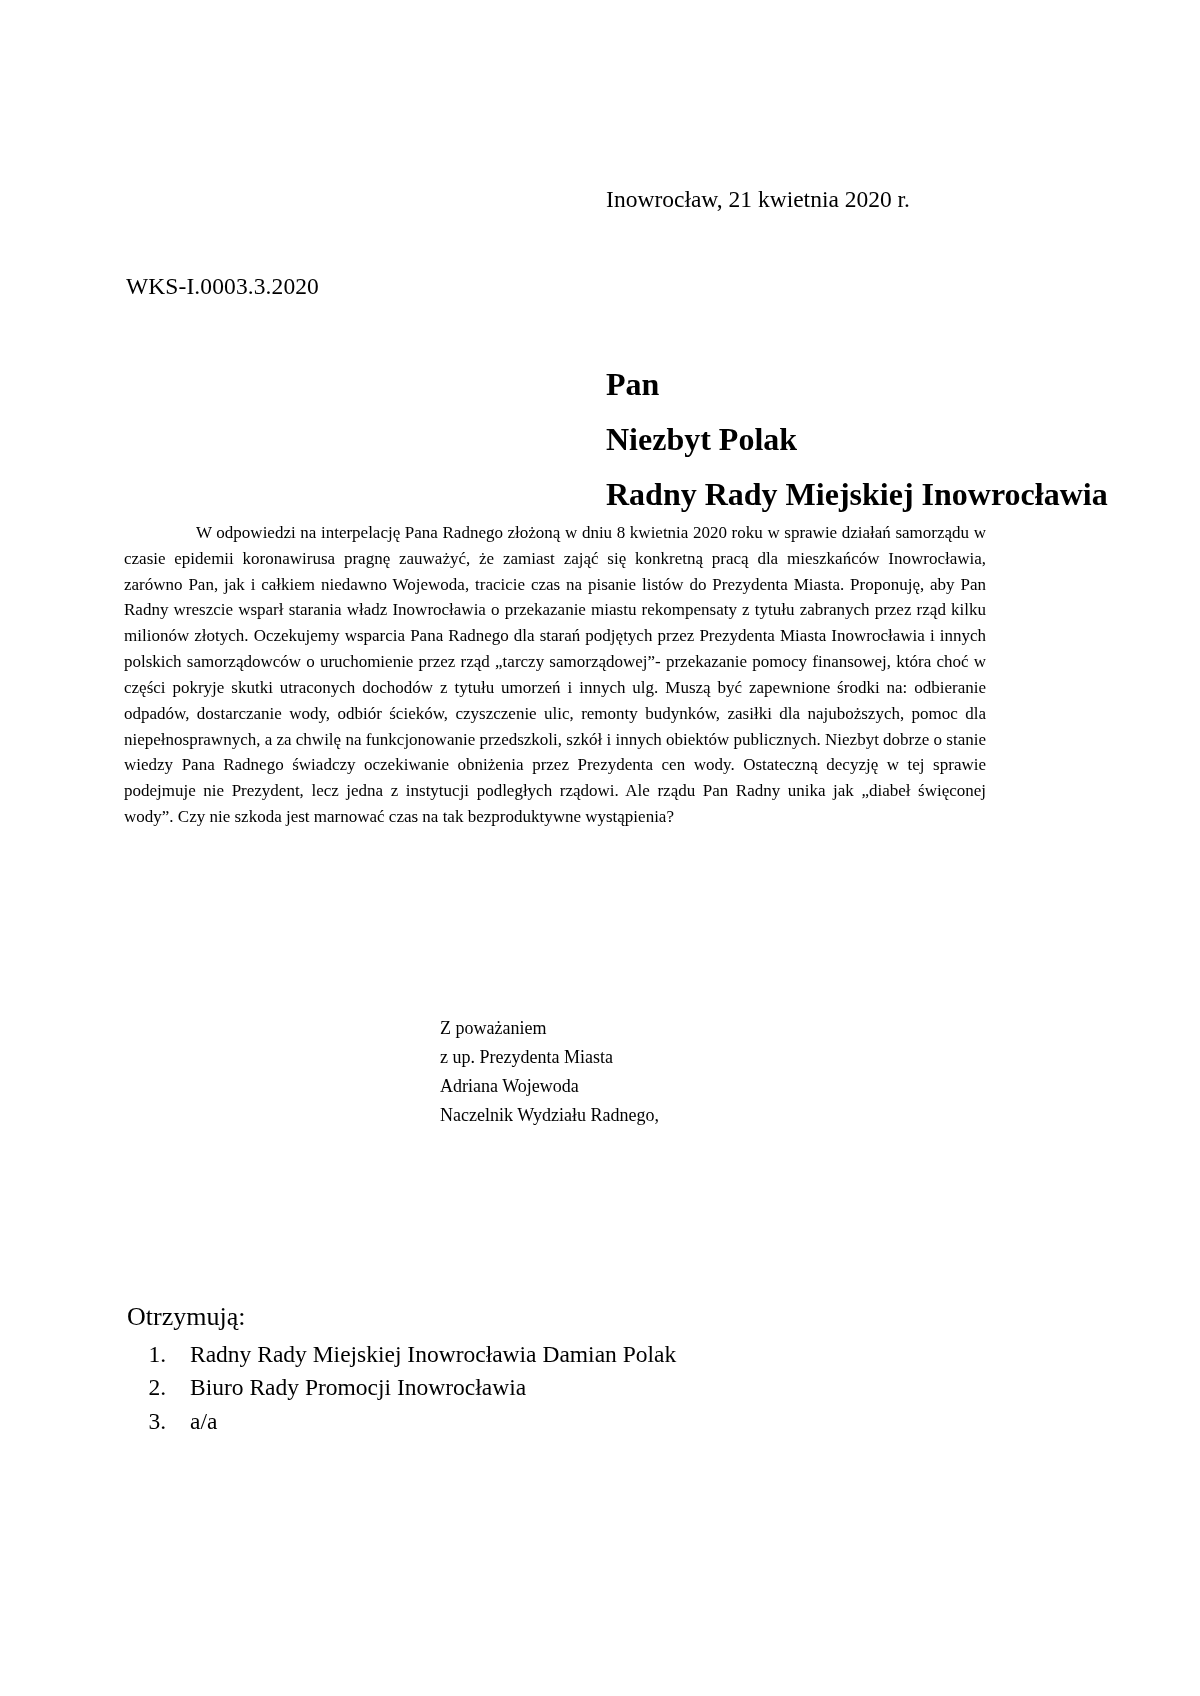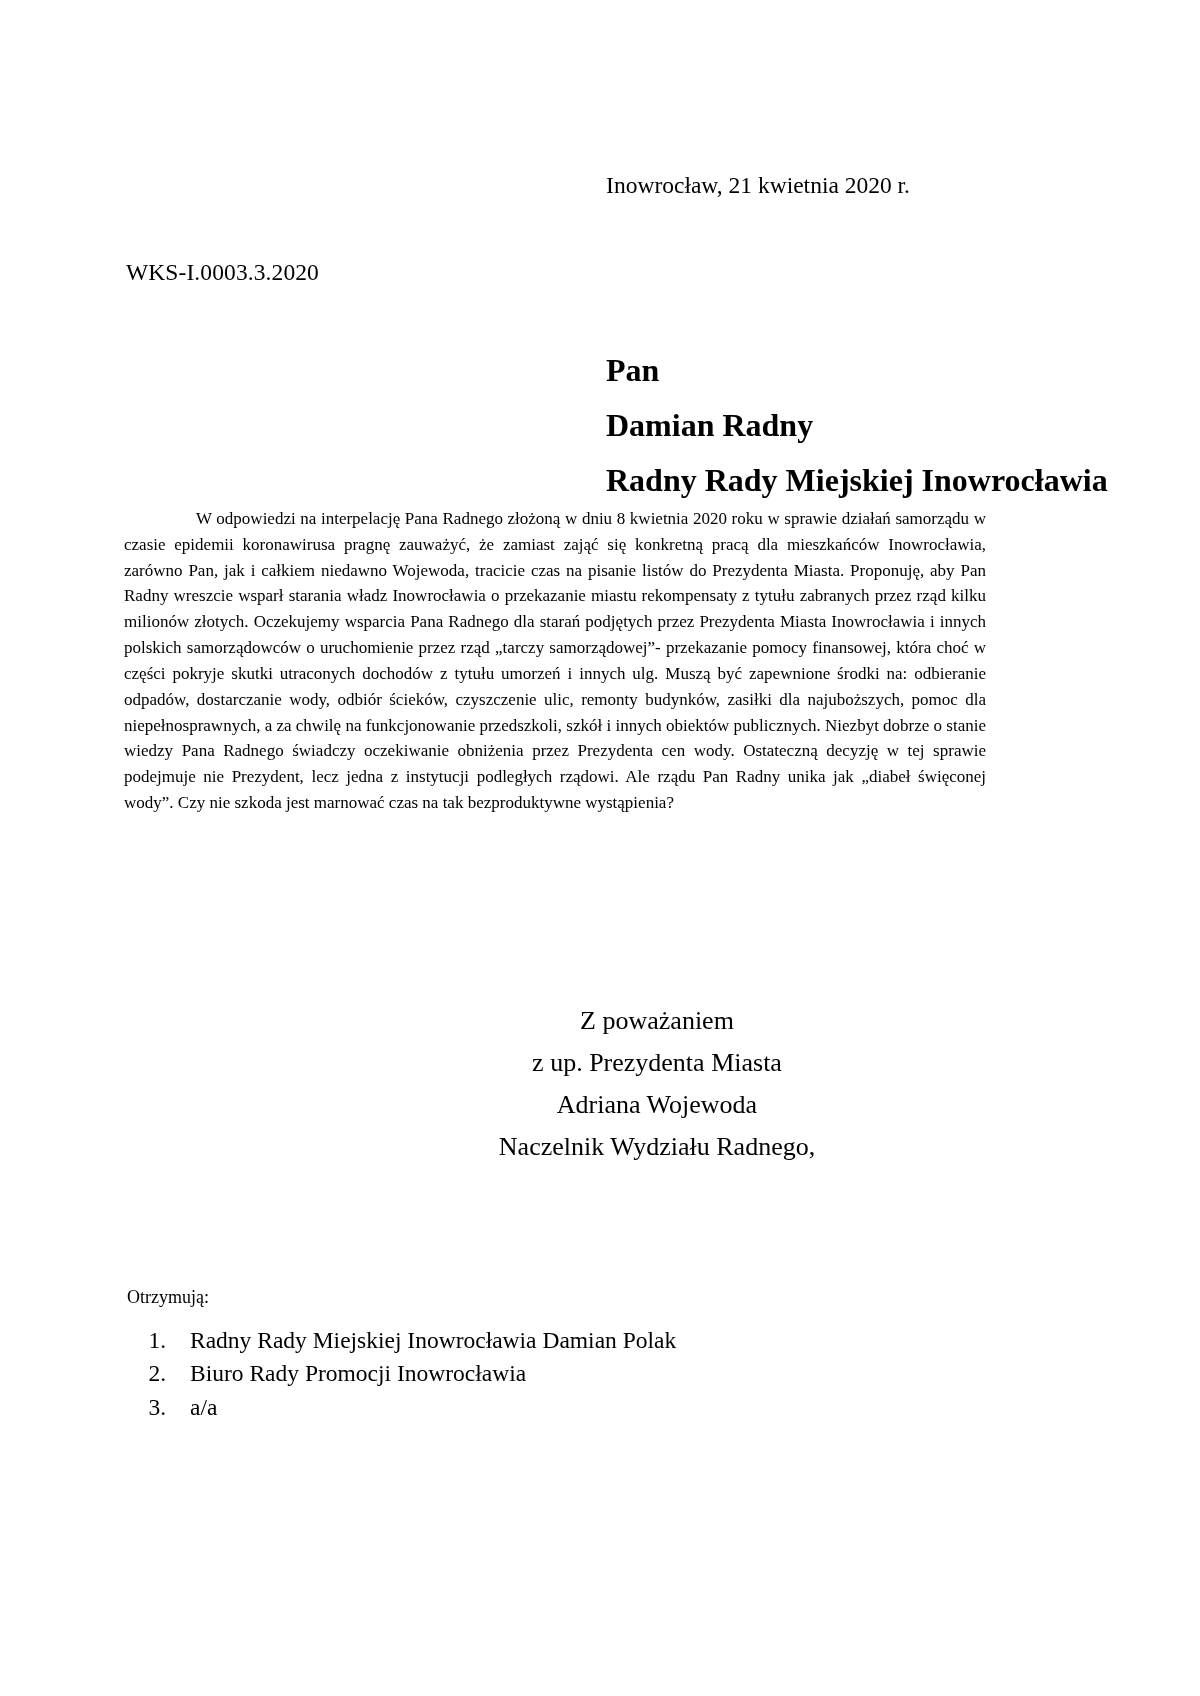--- a/index.html
+++ b/index.html
@@ -4,21 +4,21 @@
 <style>
   html, body {
     margin: 0;
     padding: 0;
     background: #ffffff;
   }
   .page {
     position: relative;
     width: 1200px;
     height: 1608px;
-    margin: 0 auto;
+    margin: 14px auto;
     background: #ffffff;
     color: #000000;
     font-family: "Liberation Serif", "DejaVu Serif", serif;
     box-sizing: border-box;
     overflow: hidden;
   }
 
   
   .date-line {
     position: absolute;
@@ -65,37 +65,37 @@
     line-height: 1.52;
     text-align: justify;
     text-justify: inter-word;
     text-indent: 72px;
     hyphens: none;
   }
 
   
   .signature {
     position: absolute;
-    left: 422px;
+    left: 440px;
     top: 1000px;
     width: 470px;
-    text-align: center;
-    font-size: 26px;
+    text-align: left;
+    font-size: 18px;
     line-height: 1.62;
   }
   .signature div {
     white-space: nowrap;
   }
 
   
   .recipients-label {
     position: absolute;
     left: 127px;
     top: 1286px;
-    font-size: 18px;
+    font-size: 26px;
     line-height: 1.3;
   }
   .recipients-list {
     position: absolute;
     left: 127px;
     top: 1324px;
     margin: 0;
     padding-left: 45px;
     font-size: 23.5px;
     line-height: 1.42;
@@ -111,21 +111,21 @@
 <body>
 
 <div class="page">
 
   <div class="date-line">Inowrocław, 21 kwietnia 2020 r.</div>
 
   <div class="reference">WKS-I.0003.3.2020</div>
 
   <div class="addressee">
     <div>Pan</div>
-    <div>Damian Radny</div>
+    <div>Niezbyt Polak</div>
     <div>Radny Rady Miejskiej Inowrocławia</div>
   </div>
 
   <div class="body-text">W odpowiedzi na interpelację Pana Radnego złożoną w dniu 8 kwietnia 2020 roku w sprawie działań samorządu w czasie epidemii koronawirusa pragnę zauważyć, że zamiast zająć się konkretną pracą dla mieszkańców Inowrocławia, zarówno Pan, jak i całkiem niedawno Wojewoda, tracicie czas na pisanie listów do Prezydenta Miasta. Proponuję, aby Pan Radny wreszcie wsparł starania władz Inowrocławia o przekazanie miastu rekompensaty z tytułu zabranych przez rząd kilku milionów złotych. Oczekujemy wsparcia Pana Radnego dla starań podjętych przez Prezydenta Miasta Inowrocławia i innych polskich samorządowców o uruchomienie przez rząd  „tarczy samorządowej”- przekazanie pomocy finansowej, która choć w części pokryje skutki utraconych dochodów z tytułu umorzeń i innych ulg. Muszą być zapewnione środki na: odbieranie odpadów, dostarczanie wody, odbiór ścieków, czyszczenie ulic, remonty budynków, zasiłki dla najuboższych, pomoc dla niepełnosprawnych, a za chwilę na funkcjonowanie przedszkoli, szkół i innych obiektów publicznych. Niezbyt dobrze o stanie wiedzy Pana Radnego świadczy oczekiwanie obniżenia przez Prezydenta cen wody. Ostateczną decyzję w tej sprawie podejmuje nie Prezydent, lecz jedna z instytucji podległych rządowi. Ale rządu Pan Radny unika jak „diabeł święconej wody”. Czy nie szkoda jest marnować czas na tak bezproduktywne wystąpienia?</div>
 
   <div class="signature">
     <div>Z poważaniem</div>
     <div>z up. Prezydenta Miasta</div>
     <div>Adriana Wojewoda</div>
     <div>Naczelnik Wydziału Radnego,</div>

